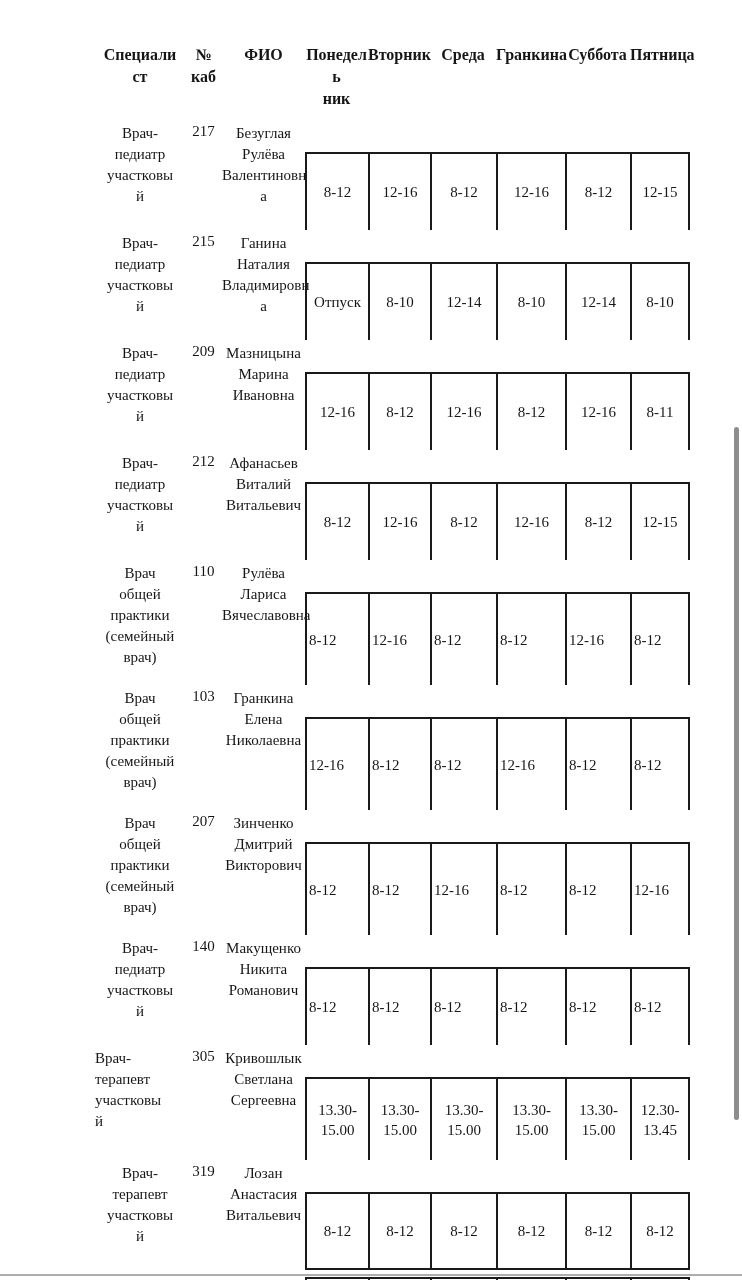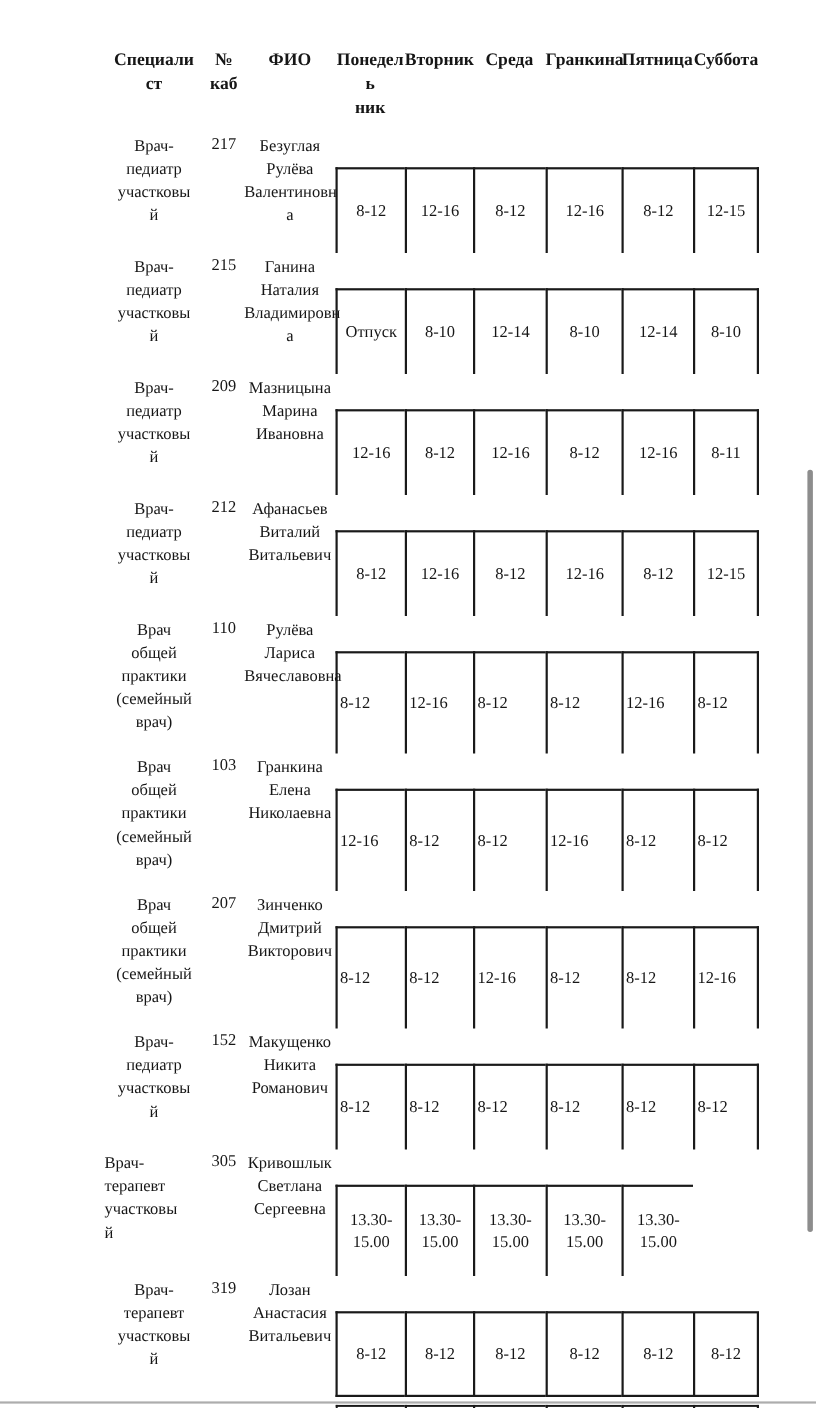--- a/index.html
+++ b/index.html
@@ -58,22 +58,22 @@
 ст</div>
       <div class="hcell">№
 каб</div>
       <div class="hcell">ФИО</div>
       <div class="hcell">Понедел
 ь
 ник</div>
       <div class="hcell">Вторник</div>
       <div class="hcell">Среда</div>
       <div class="hcell">Гранкина</div>
+      <div class="hcell">Суббота</div>
       <div class="hcell">Пятница</div>
-      <div class="hcell">Суббота</div>
     </div>
   <div id="rows">
       <div class="grid-row body-row" style="height: 110px;">
         <div class="scell">Врач-
 педиатр
 участковы
 й</div>
         <div class="kcell">217</div>
         <div class="ncell">Безуглая
 Рулёва
@@ -184,21 +184,21 @@
         <div class="tcell tleft">12-16</div>
         <div class="tcell tleft">8-12</div>
         <div class="tcell tleft">8-12</div>
         <div class="tcell tlast tleft">12-16</div>
       </div>
       <div class="grid-row body-row" style="height: 110px;">
         <div class="scell">Врач-
 педиатр
 участковы
 й</div>
-        <div class="kcell">152</div>
+        <div class="kcell">140</div>
         <div class="ncell">Макущенко
 Никита
 Романович</div>
         <div class="tcell tleft">8-12</div>
         <div class="tcell tleft">8-12</div>
         <div class="tcell tleft">8-12</div>
         <div class="tcell tleft">8-12</div>
         <div class="tcell tleft">8-12</div>
         <div class="tcell tlast tleft">8-12</div>
       </div>
@@ -214,20 +214,22 @@
         <div class="tcell">13.30-
 15.00</div>
         <div class="tcell">13.30-
 15.00</div>
         <div class="tcell">13.30-
 15.00</div>
         <div class="tcell">13.30-
 15.00</div>
         <div class="tcell">13.30-
 15.00</div>
+        <div class="tcell tlast">12.30-
+13.45</div>
       </div>
       <div class="grid-row body-row last-row" style="height: 110px;">
         <div class="scell">Врач-
 терапевт
 участковы
 й</div>
         <div class="kcell">319</div>
         <div class="ncell">Лозан
 Анастасия
 Витальевич</div>

